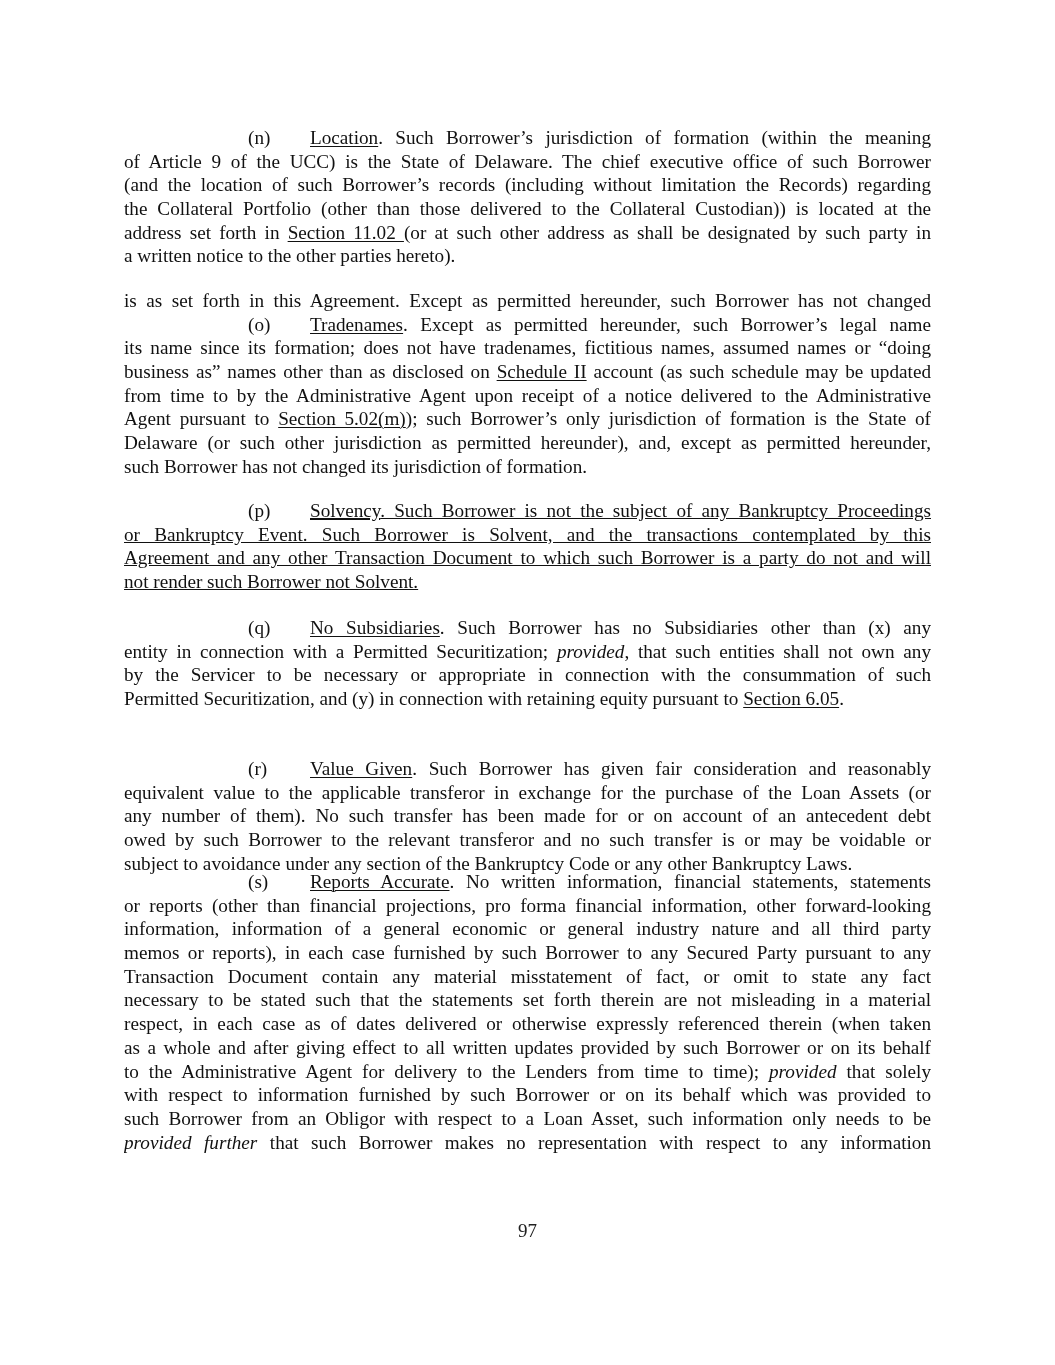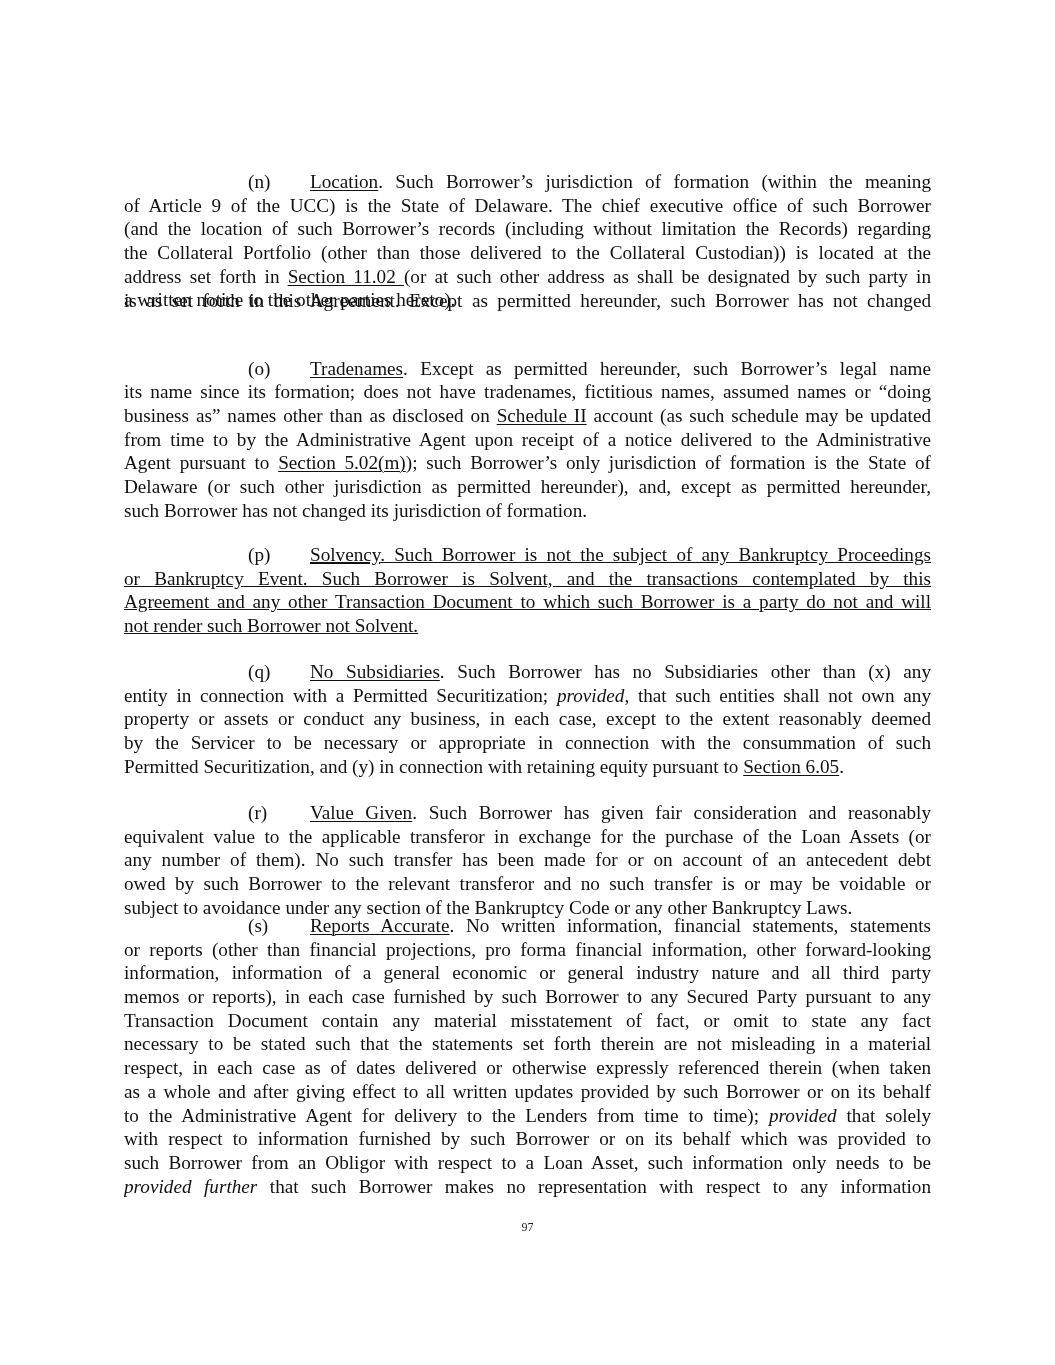--- a/index.html
+++ b/index.html
@@ -10,27 +10,27 @@
     font-family: "Liberation Serif", "DejaVu Serif", serif;
     font-size: 19.2px;
   }
   .para { position: absolute; left: 124px; width: 807px; }
   .line {
     height: 23.7px; line-height: 23.7px; white-space: nowrap;
     text-align: justify; text-align-last: justify;
     overflow: hidden;
   }
   .line.last { text-align-last: left; }
-  .first { padding-left: 124px; margin-top: 44px; }
+  .first { padding-left: 124px; }
   .enum { display: inline-block; width: 62px; }
   .u { text-decoration: underline; text-underline-offset: 2px; text-decoration-thickness: 1px; }
   .i { font-style: italic; }
   .pageno {
     position: absolute; top: 1220px; left: 0; width: 1055px; text-align: center;
-    font-size: 12px; color: #222;
+    font-size: 19px; color: #222;
   }
 </style>
 </head>
 <body>
 
 <div class="page">
   <div id="body">
       <div class="para" style="top: 126px;">
         <div class="line first"><span class="enum">(n)</span><span class="u">Location</span><span>.  Such Borrower’s jurisdiction of formation (within the meaning</span></div>
         <div class="line"><span>of Article 9 of the UCC) is the State of Delaware.  The chief executive office of such Borrower</span></div>
@@ -51,21 +51,20 @@
       </div>
       <div class="para" style="top: 499px; text-decoration: underline;">
         <div class="line first"><span class="enum">(p)</span><span class="u">Solvency</span><span>.  Such Borrower is not the subject of any Bankruptcy Proceedings</span></div>
         <div class="line"><span>or Bankruptcy Event.  Such Borrower is Solvent, and the transactions contemplated by this</span></div>
         <div class="line"><span>Agreement and any other Transaction Document to which such Borrower is a party do not and will</span></div>
         <div class="line last"><span>not render such Borrower not Solvent.</span></div>
       </div>
       <div class="para" style="top: 616px;">
         <div class="line first"><span class="enum">(q)</span><span class="u">No Subsidiaries</span><span>.  Such Borrower has no Subsidiaries other than (x) any</span></div>
         <div class="line"><span>entity in connection with a Permitted Securitization; </span><span class="i">provided</span><span>, that such entities shall not own any</span></div>
-        <div class="line"><span>property or assets or conduct any business, in each case, except to the extent reasonably deemed</span></div>
         <div class="line"><span>by the Servicer to be necessary or appropriate in connection with the consummation of such</span></div>
         <div class="line last"><span>Permitted Securitization, and (y) in connection with retaining equity pursuant to </span><span class="u">Section 6.05</span><span>.</span></div>
       </div>
       <div class="para" style="top: 757px;">
         <div class="line first"><span class="enum">(r)</span><span class="u">Value Given</span><span>.  Such Borrower has given fair consideration and reasonably</span></div>
         <div class="line"><span>equivalent value to the applicable transferor in exchange for the purchase of the Loan Assets (or</span></div>
         <div class="line"><span>any number of them).  No such transfer has been made for or on account of an antecedent debt</span></div>
         <div class="line"><span>owed by such Borrower to the relevant transferor and no such transfer is or may be voidable or</span></div>
         <div class="line last"><span>subject to avoidance under any section of the Bankruptcy Code or any other Bankruptcy Laws.</span></div>
       </div>

